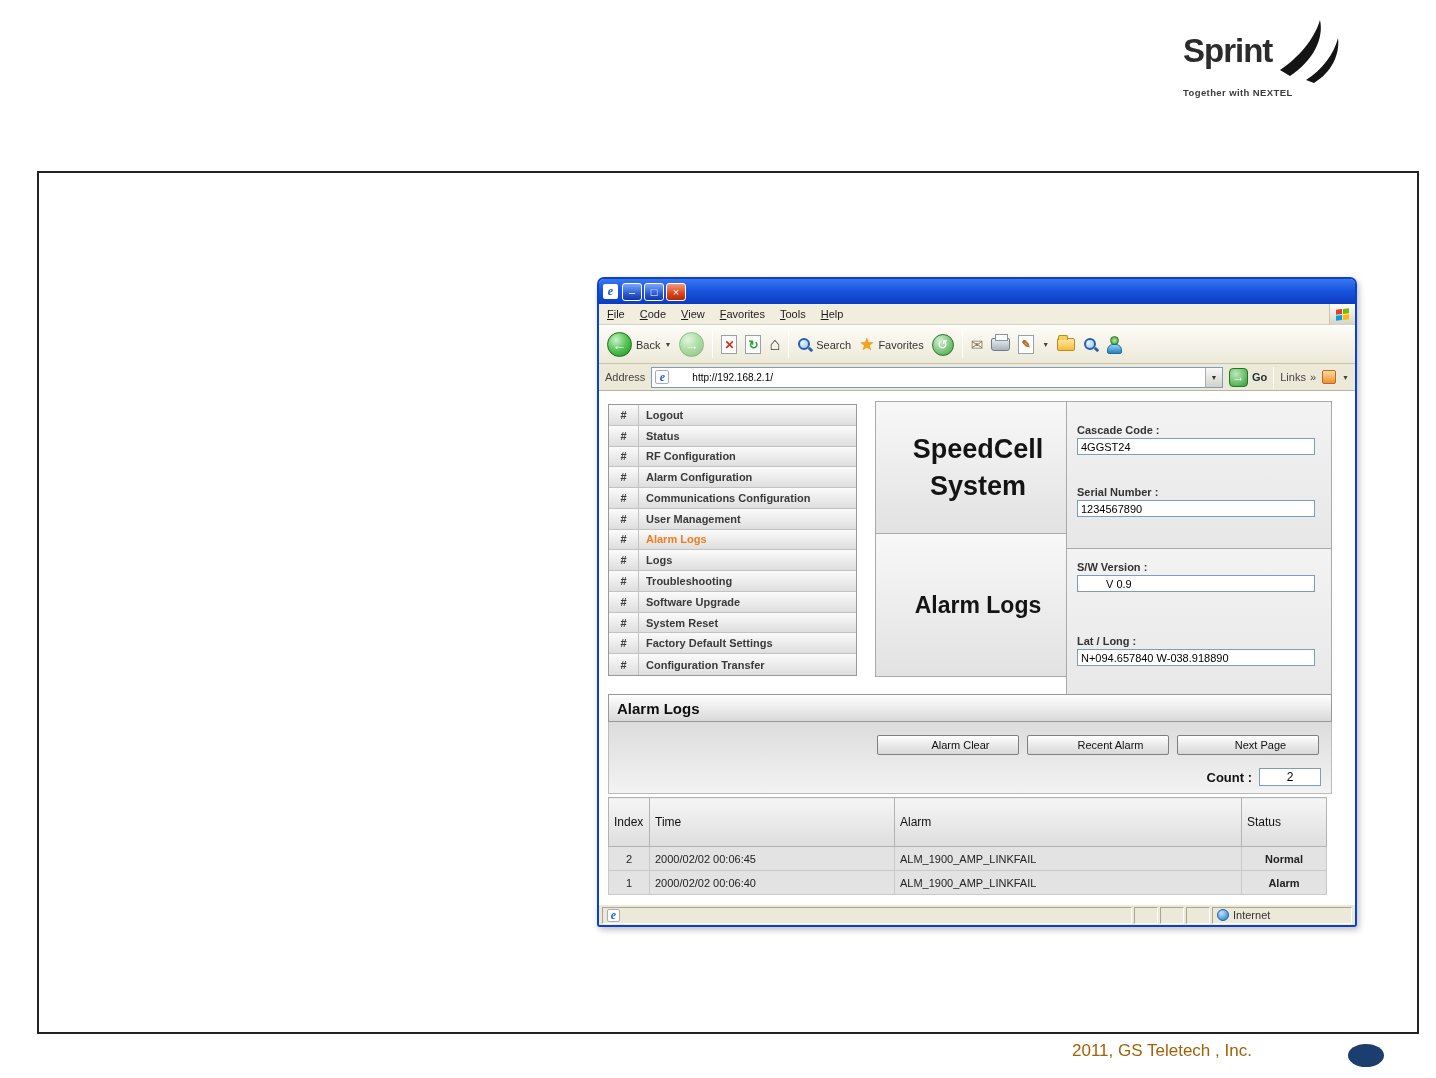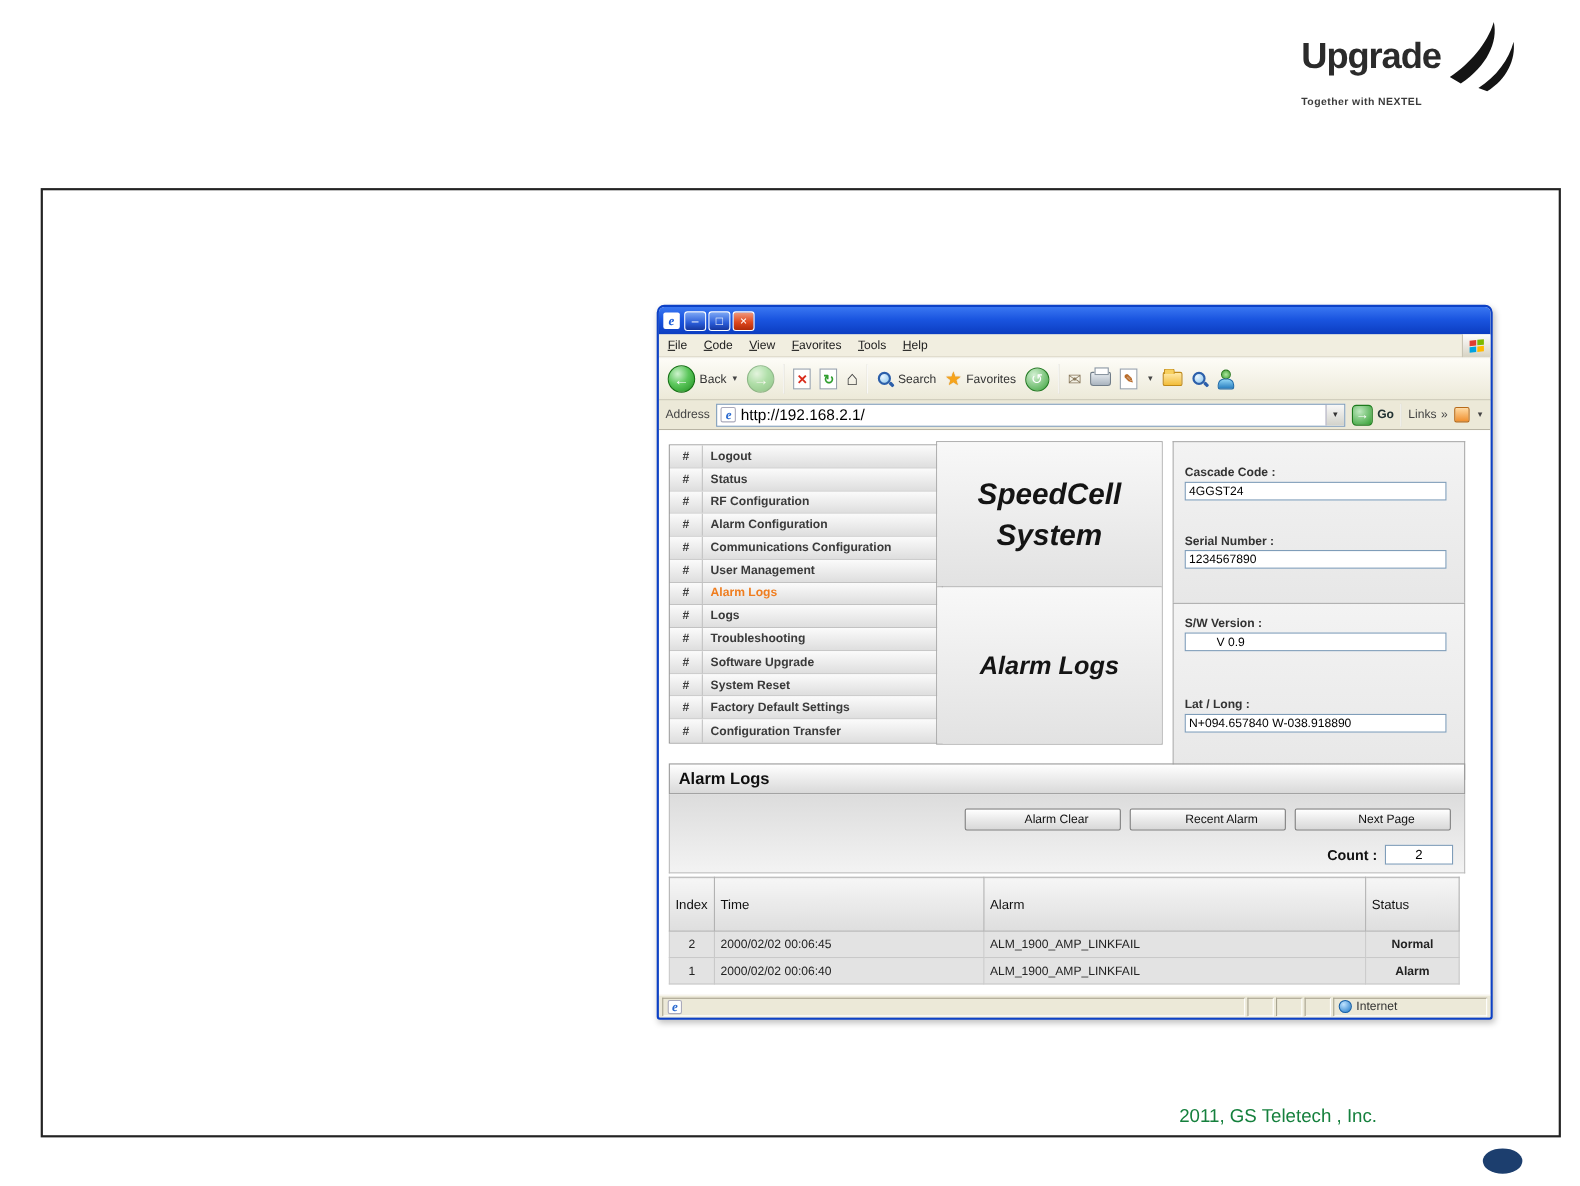--- a/index.html
+++ b/index.html
@@ -9,21 +9,21 @@
   .abs { position:absolute; }
 
   
   .sprint-wrap { left:1183px; top:34px; width:200px; }
   .sprint-row { display:flex; align-items:flex-start; }
   .sprint-text { font-size:33px; font-weight:bold; color:#2b2b2b; letter-spacing:-1px; line-height:1; }
   .sprint-tag { font-size:9.5px; font-weight:bold; color:#3c3c3c; letter-spacing:.4px; margin-top:3px; }
 
   
   .slide-box { left:37px; top:171px; width:1382px; height:863px; border:2px solid #232323; background:#fff; }
-  .footer-text { left:1072px; top:1005px; font-size:17px; color:#15803d; }
+  .footer-text { left:1072px; top:1041px; font-size:17px; color:#a16207; }
   .footer-dot { left:1348px; top:1044px; width:36px; height:23px; background:#1c3e6e; border-radius:50%; }
 
   
   .ie-window { left:597px; top:277px; width:760px; height:650px; display:flex; flex-direction:column;
                border:2px solid #0d41c6; border-radius:7px 7px 3px 3px; overflow:hidden;
                box-shadow:2px 3px 6px rgba(0,0,0,.25); background:#ece9d8; }
   .titlebar { height:25px; flex:0 0 25px; display:flex; align-items:center; gap:4px; padding:0 4px;
               background:linear-gradient(180deg,#3a77f2 0%, #1a55e0 45%, #0b3cc0 100%); }
   .ie-mini { width:15px; height:15px; background:#fff; border-radius:2px; color:#1a5bd8;
              font:bold italic 12px "Liberation Serif", serif; display:flex; align-items:center; justify-content:center; }
@@ -82,42 +82,42 @@
   .person::before { content:""; position:absolute; left:4px; top:0; width:7px; height:7px; border-radius:50%;
                     background:radial-gradient(#aee7a0,#3d9e2f); border:1px solid #2c7a22; }
   .person::after { content:""; position:absolute; left:1px; top:8px; width:13px; height:8px; border-radius:6px 6px 2px 2px;
                    background:linear-gradient(#8fd4f5,#2a7fc0); border:1px solid #1f6aa8; }
 
   .addressbar { height:27px; flex:0 0 27px; background:#ece9d8; border-bottom:1px solid #b8b4a4;
                 display:flex; align-items:center; gap:6px; padding:0 6px; font-size:11px; color:#444; }
   .addr-input { flex:1; height:21px; background:#fff; border:1px solid #7f9db9; display:flex; align-items:center;
                 gap:4px; padding-left:3px; overflow:hidden; }
   .ie-mini.gray { border:1px solid #aab; color:#2a6ad0; width:14px; height:14px; }
-  .addr-url { font-size:14px; color:#000; white-space:nowrap; }
+  .addr-url { font-size:10px; color:#000; white-space:nowrap;margin-left:19px; }
   .addr-dd { margin-left:auto; width:17px; height:19px; background:linear-gradient(#f8f8f8,#d2d2ca);
              border-left:1px solid #aab; display:flex; align-items:center; justify-content:center; font-size:7px; color:#333; }
   .go-sq { width:19px; height:19px; border-radius:4px; border:1px solid #1d7a1d; color:#fff; font-size:12px; font-weight:bold;
            background:radial-gradient(circle at 35% 30%,#bfe8bf,#2f9e2f); display:flex; align-items:center; justify-content:center; }
   .links-ico { width:14px; height:14px; background:linear-gradient(#ffd9a0,#f09030); border:1px solid #b86a18; border-radius:2px; }
 
   .content { flex:1; background:#fff; position:relative; overflow:hidden; }
 
   
   .nav-table { left:9px; top:13px; width:249px; height:272px; border:1px solid #999;
                display:grid; grid-template-rows:repeat(13,1fr); background:#fff; }
   .nav-row { display:flex; align-items:stretch; border-bottom:1px solid #c2c2c2;
              background:linear-gradient(180deg,#fbfbfb,#dedede); font-size:11px; font-weight:bold; color:#3a3a3a; }
   .nav-row:last-child { border-bottom:none; }
   .nav-bullet { width:30px; border-right:1px solid #c2c2c2; display:flex; align-items:center; justify-content:center; }
   .nav-label { display:flex; align-items:center; padding-left:7px; white-space:nowrap; }
   .nav-row.active .nav-label { color:#ef7d1f; }
 
   
-  .center-col { left:252px; top:10px; width:206px; height:276px; border:1px solid #aaa;
-                display:flex; flex-direction:column;font-style:italic; }
+  .center-col { left:276px; top:10px; width:206px; height:276px; border:1px solid #aaa;
+                display:flex; flex-direction:column; }
   .center-cell { display:flex; align-items:center; justify-content:center; text-align:center;
                  background:linear-gradient(#f8f8f8,#e2e2e2); font-weight:bold; color:#141414; }
   .center-cell.sys { flex:48; font-size:27px; line-height:1.35; border-bottom:1px solid #aaa; padding:0 22px; }
   .center-cell.pg  { flex:52; font-size:23px; }
 
   
   .right-col { left:467px; top:10px; width:266px; height:308px; display:flex; flex-direction:column; }
   .right-cell { border:1px solid #aaa; background:linear-gradient(#f3f3f3,#e7e7e7); position:relative; font-size:11px; }
   .right-cell.a { flex:48; border-bottom:none; }
   .right-cell.b { flex:52; }
@@ -156,21 +156,21 @@
   .sb-zone { width:140px; }
   .globe { width:12px; height:12px; border-radius:50%; border:1px solid #1660a8;
            background:radial-gradient(circle at 35% 30%,#bfe3ff,#1e78c8); }
 </style>
 </head>
 <body>
 
 <div class="abs sprint-wrap">
   <div class="sprint-row">
     <div>
-      <div class="sprint-text">Upgrade</div>
+      <div class="sprint-text">Sprint</div>
     </div>
     <svg width="62" height="64" viewBox="0 0 62 64" style="margin-left:6px; margin-top:-14px;">
       <path d="M2 50 C20 38 36 20 42 0 C46 18 36 40 12 56 Z" fill="#141414"></path>
       <path d="M28 60 C44 50 56 34 60 18 C62 34 54 52 36 63 Z" fill="#141414"></path>
     </svg>
   </div>
   <div class="sprint-tag">Together with NEXTEL</div>
 </div>
 
 <div class="abs slide-box"></div>

